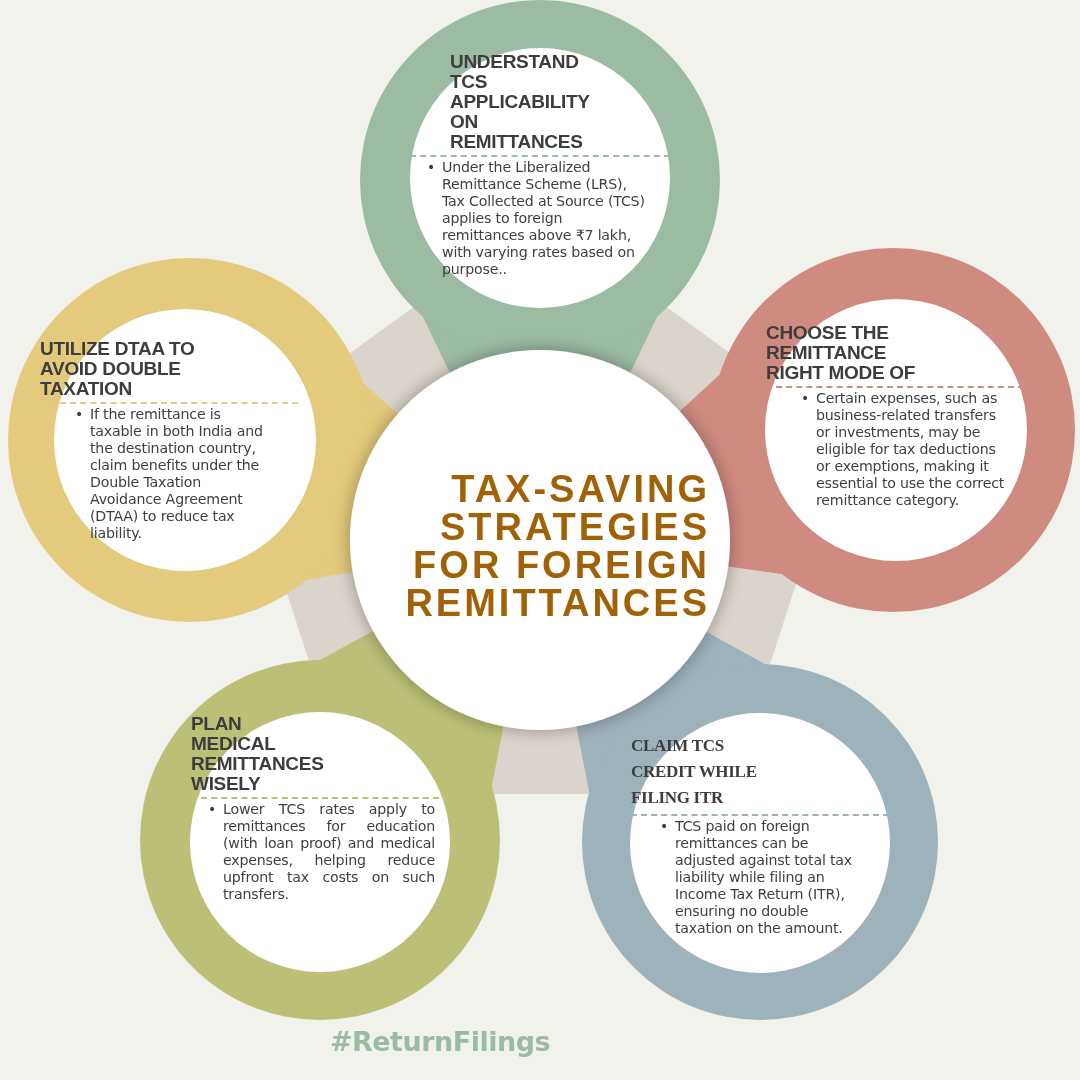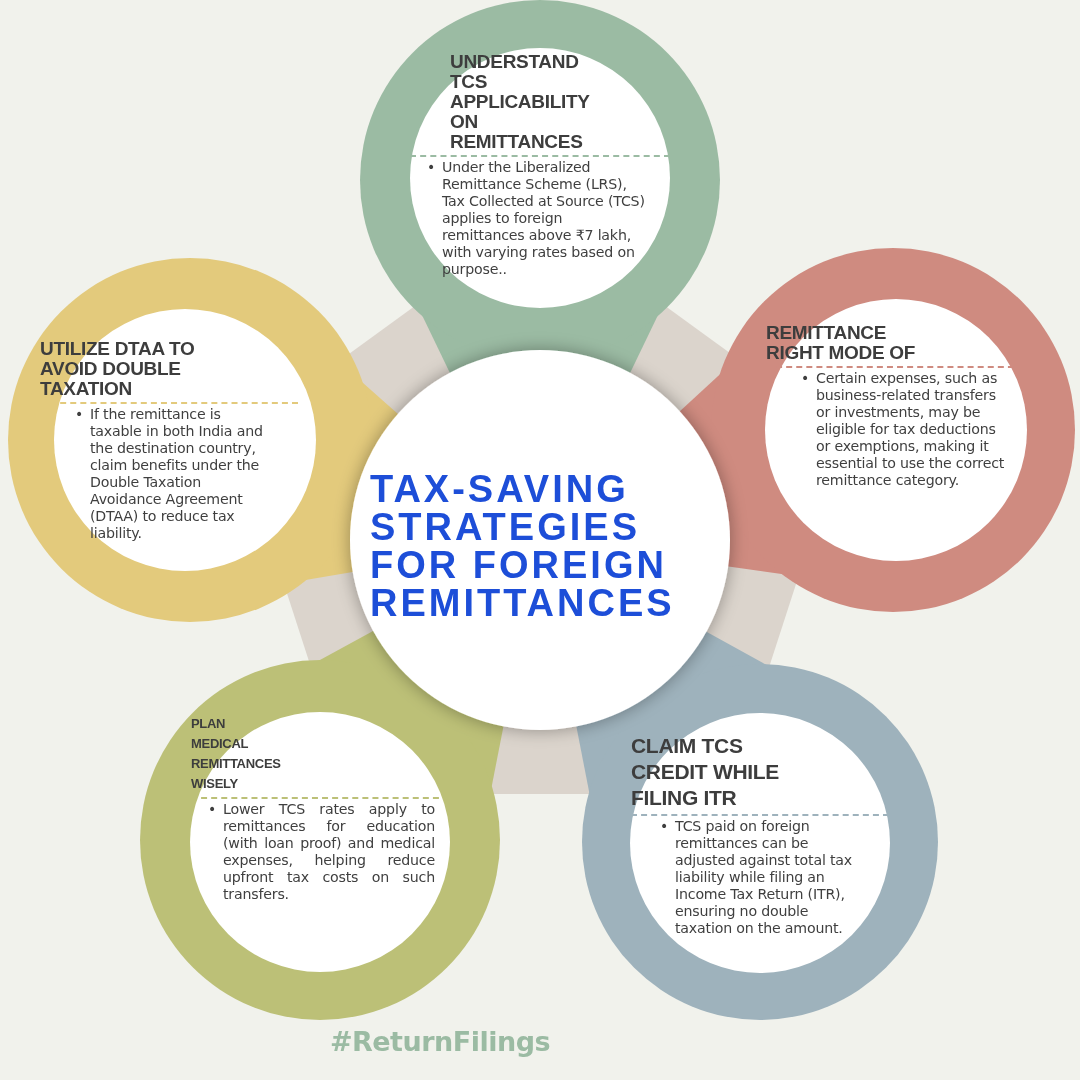--- a/index.html
+++ b/index.html
@@ -5,21 +5,21 @@
   html, body { margin:0; padding:0; }
   body { width:1080px; height:1080px; background:#f1f2ec; position:relative; overflow:hidden; font-family:"Liberation Sans", sans-serif; }
   .stage { position:absolute; left:0; top:0; width:1080px; height:1080px; }
   svg.shapes { position:absolute; left:0; top:0; }
   .card { position:absolute; color:#3d3d3d; }
   .card .title { font-family:"Liberation Sans", sans-serif; font-weight:bold; text-align:left; line-height:1.0; letter-spacing:-0.3px; }
   .card .rule { border-top:2px dashed; margin:3px 0 2px 0; }
   .card .body { display:flex; font-family:"DejaVu Sans", sans-serif; font-size:14.2px; line-height:17px; color:#3f3f3f; letter-spacing:-0.2px; }
   .card .bullet { width:22px; flex:0 0 22px; text-align:center; font-size:14px; }
   .card .text { flex:1; }
-  .center-title { position:absolute; left:370px; top:470px; width:340px; text-align:left; font-family:"Liberation Sans", sans-serif; font-weight:bold; font-size:38px; line-height:38px; letter-spacing:3px; color:#1d4ed8; }
+  .center-title { position:absolute; left:370px; top:470px; width:340px; text-align:right; font-family:"Liberation Sans", sans-serif; font-weight:bold; font-size:38px; line-height:38px; letter-spacing:3px; color:#a16207; }
   .hashtag { position:absolute; left:0; width:880px; top:1026px; text-align:center; font-family:"DejaVu Sans", sans-serif; font-weight:bold; font-size:27px; color:#9bbba3; letter-spacing:-0.5px; }
 </style>
 </head>
 <body>
 
 <div class="stage">
 
   <svg class="shapes" width="1080" height="1080" viewBox="0 0 1080 1080">
     <defs>
       <filter id="shadow" x="-20%" y="-20%" width="140%" height="140%">
@@ -101,46 +101,47 @@
     </div>
     <div class="rule" style="border-color:#e3ca7c;"></div>
     <div class="body" style="padding-left:28px; padding-right:22px;">
       <span class="bullet">•</span>
       <span class="text">If the remittance is taxable in both India and the destination country, claim benefits under the Double Taxation Avoidance Agreement (DTAA) to reduce tax liability.</span>
     </div>
   </div>
 
   <div class="card" style="left:766px; top:323px; width:258px;">
     <div class="title" style="font-size:19px; line-height:20px;">
+      <div>CHOOSE THE</div>
       <div>REMITTANCE</div>
       <div>RIGHT MODE OF</div>
     </div>
     <div class="rule" style="border-color:#cf8b80;"></div>
     <div class="body" style="padding-left:28px; padding-right:18px;">
       <span class="bullet">•</span>
       <span class="text">Certain expenses, such as business-related transfers or investments, may be eligible for tax deductions or exemptions, making it essential to use the correct remittance category.</span>
     </div>
   </div>
 
   <div class="card" style="left:191px; top:714px; width:258px;">
-    <div class="title" style="font-size:13px; line-height:20px;">
+    <div class="title" style="font-size:19px; line-height:20px;">
       <div>PLAN</div>
       <div>MEDICAL</div>
       <div>REMITTANCES</div>
       <div>WISELY</div>
     </div>
     <div class="rule" style="border-color:#bcc077;"></div>
     <div class="body" style="padding-left:10px; padding-right:14px; text-align:justify;">
       <span class="bullet">•</span>
       <span class="text">Lower TCS rates apply to remittances for education (with loan proof) and medical expenses, helping reduce upfront tax costs on such transfers.</span>
     </div>
   </div>
 
   <div class="card" style="left:631px; top:733px; width:258px;">
-    <div class="title" style="font-size:21px; line-height:26px;">
+    <div class="title" style="font-size:17px; line-height:26px;font-family:Liberation Serif, serif;">
       <div>CLAIM TCS</div>
       <div>CREDIT WHILE</div>
       <div>FILING ITR</div>
     </div>
     <div class="rule" style="border-color:#9eb2bc;"></div>
     <div class="body" style="padding-left:22px; padding-right:20px;">
       <span class="bullet">•</span>
       <span class="text">TCS paid on foreign remittances can be adjusted against total tax liability while filing an Income Tax Return (ITR), ensuring no double taxation on the amount.</span>
     </div>
   </div>

